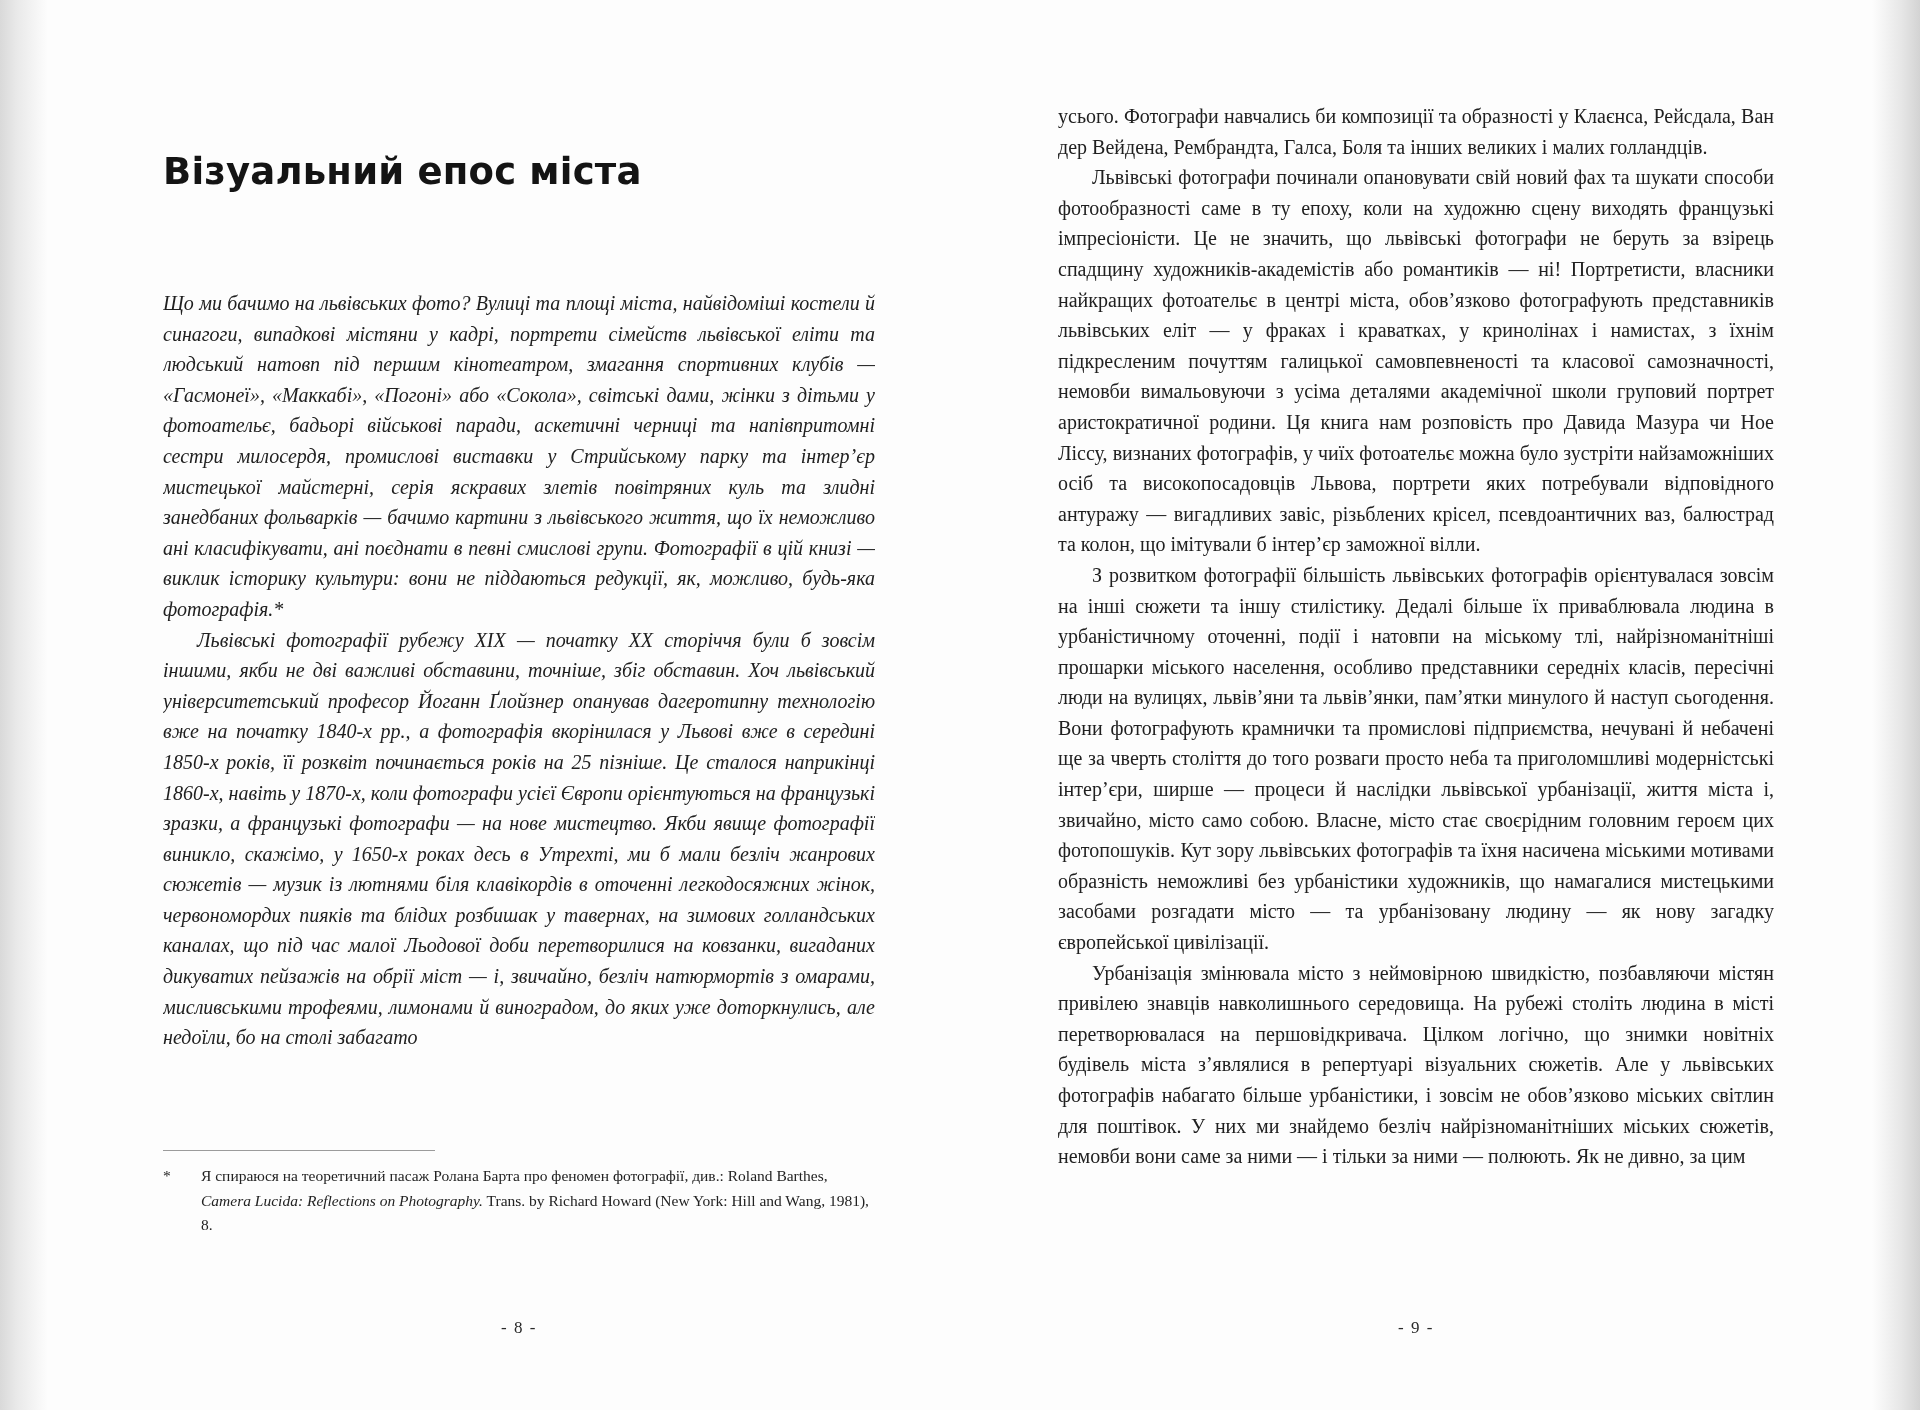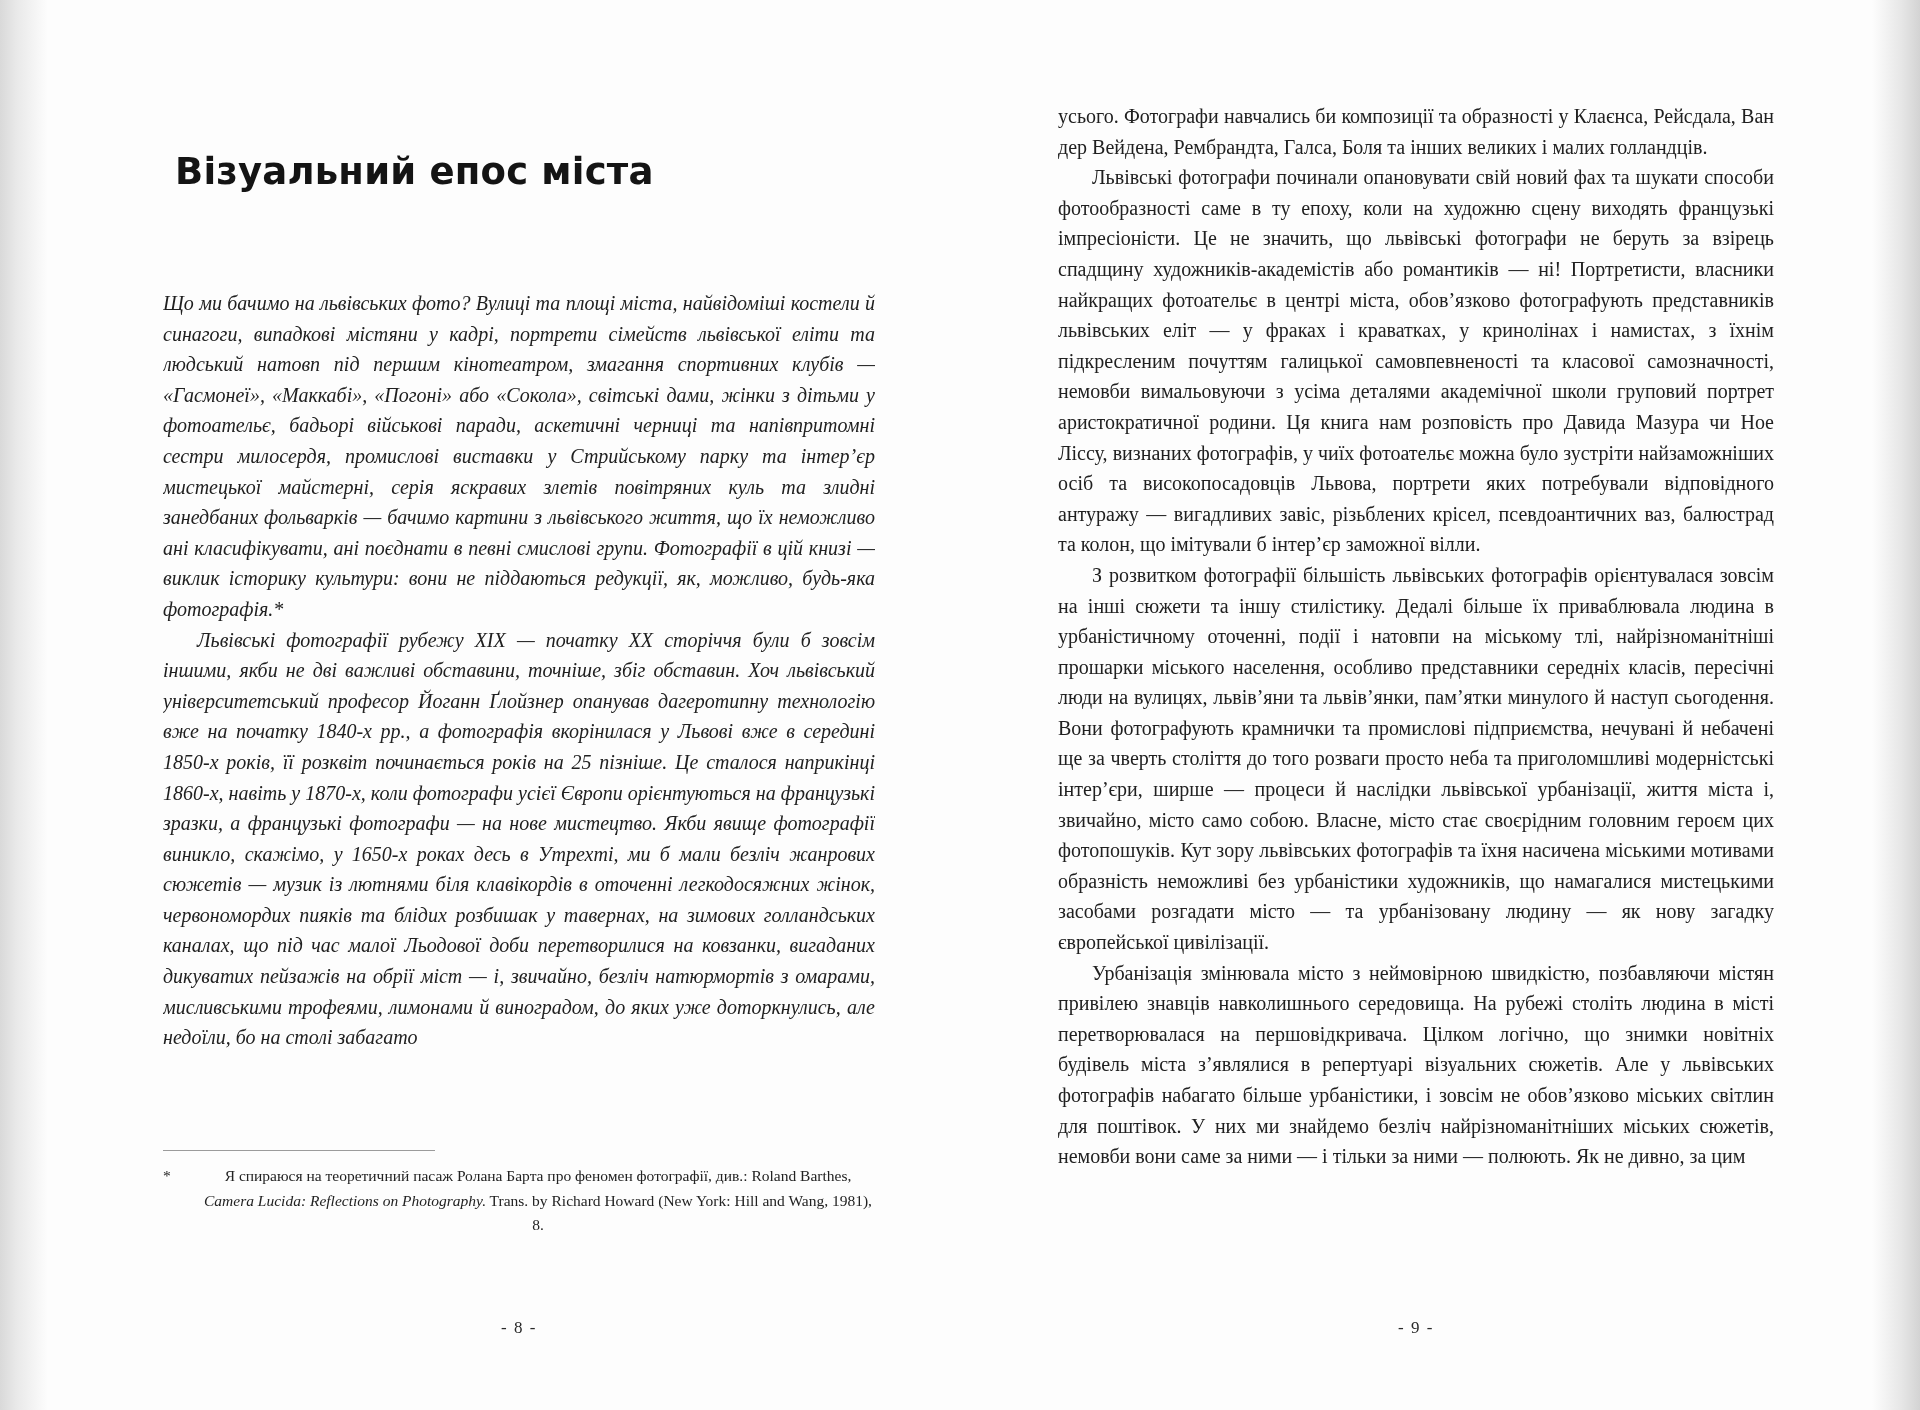--- a/index.html
+++ b/index.html
@@ -21,21 +21,21 @@
   }
   .edge-left  { left: 0;  background: linear-gradient(to right, #d9d9d9 0%, #e9e9e9 35%, #fdfdfd 100%); }
   .edge-right { right: 0; background: linear-gradient(to left,  #d3d3d3 0%, #e7e7e7 40%, #fdfdfd 100%); }
 
   .column { position: absolute; top: 0; height: 1410px; }
   .col-left  { left: 163px;  width: 712px; }
   .col-right { left: 1058px; width: 716px; }
 
   .chapter-title {
     position: absolute;
-    top: 152px; left: 12px; right: 0;
+    top: 152px; left: 0; right: 0;
     font-family: "DejaVu Sans", sans-serif;
     font-weight: bold;
     font-size: 37px;
     letter-spacing: 0.2px;
     color: #141414;
     line-height: 1.1;
   }
 
   .body-text {
     position: absolute; left: 0; right: 0;
@@ -60,21 +60,21 @@
     border-top: 1px solid #9b9b9b;
     margin-bottom: 13px;
   }
   .footnote {
     display: flex;
     font-size: 15.5px;
     line-height: 24.5px;
     color: #222222;
   }
   .footnote .fn-marker { flex: none; width: 38px; }
-  .footnote .fn-body   { flex: 1; text-align: center; }
+  .footnote .fn-body   { flex: 1; }
 
   .page-number {
     position: absolute; top: 1318px; left: 0; right: 0;
     text-align: center;
     font-size: 17px;
     letter-spacing: 1.5px;
     color: #2a2a2a;
   }
 </style>
 </head>

